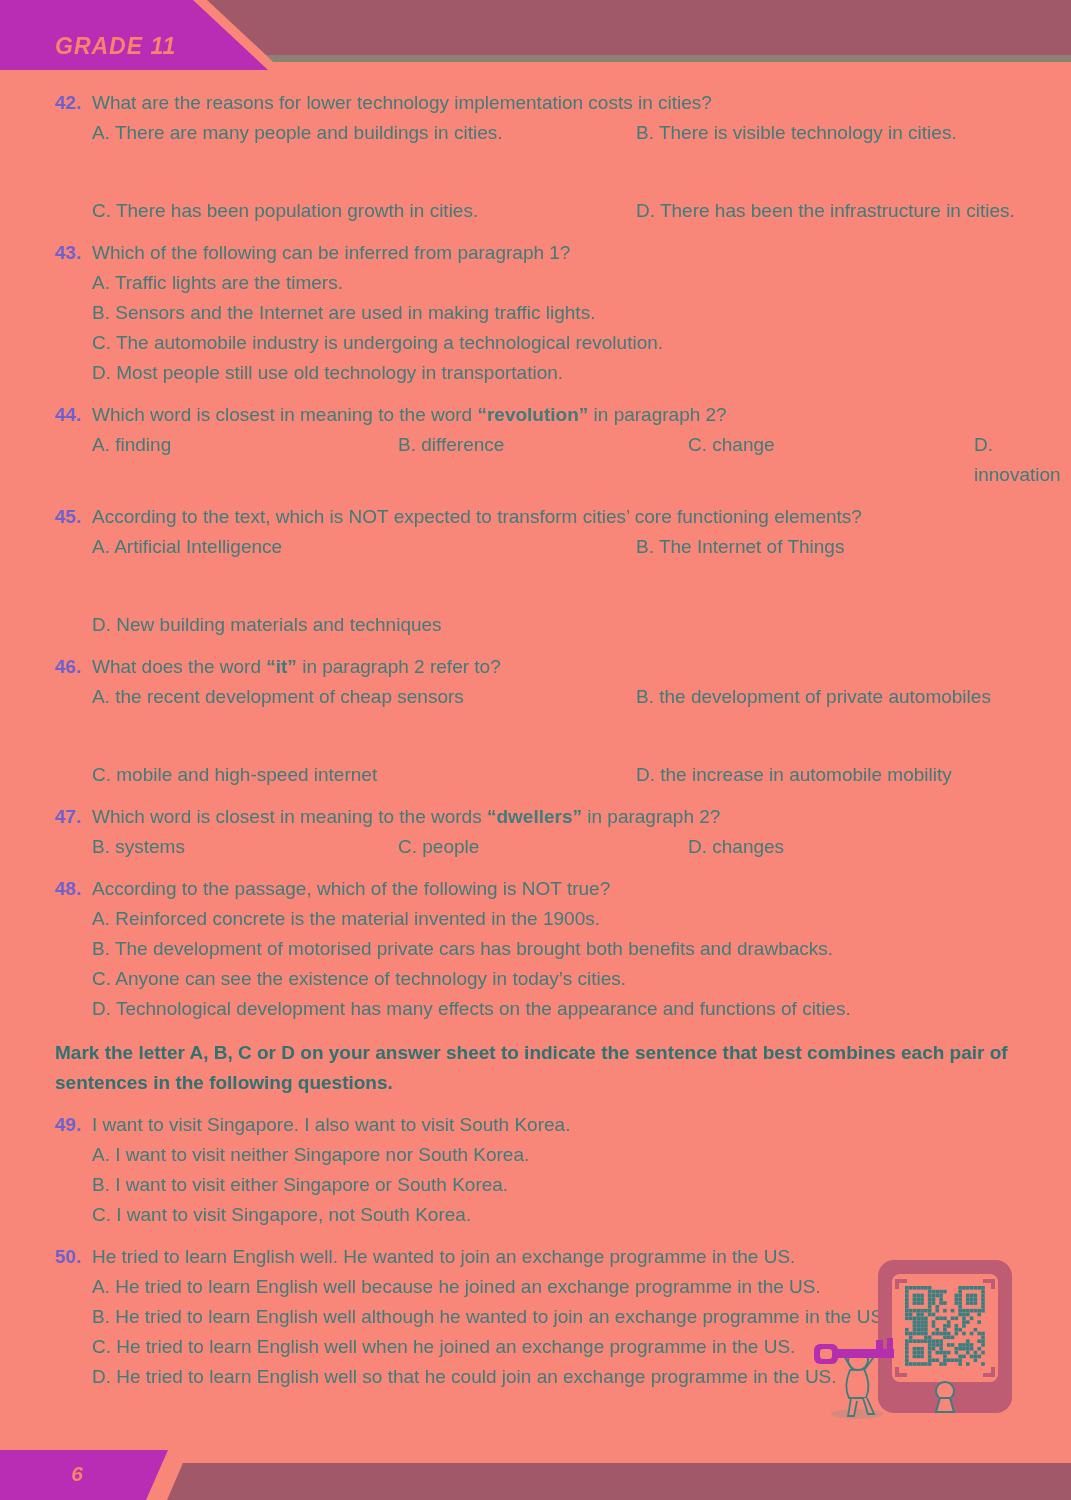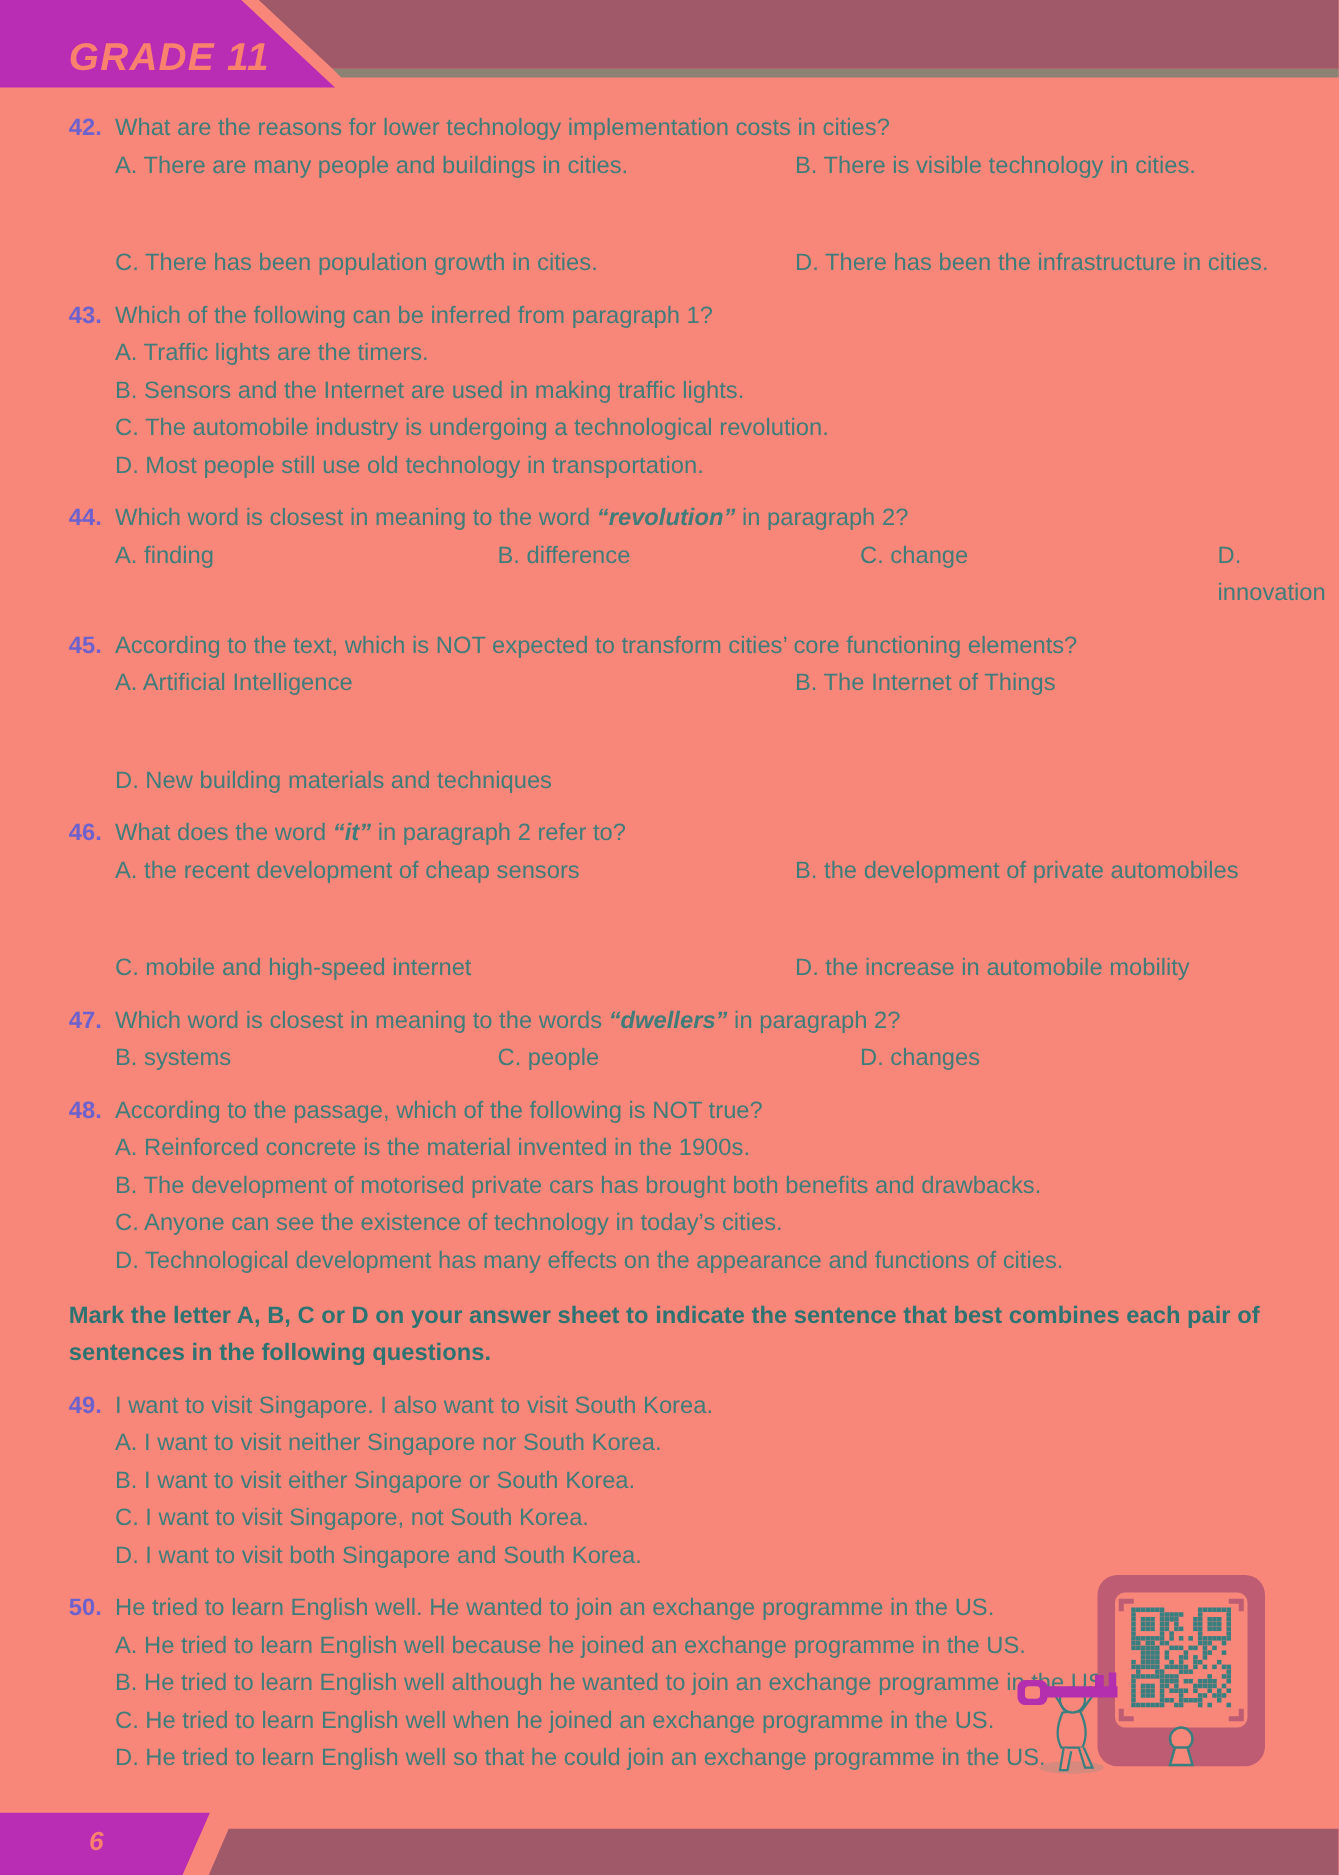--- a/index.html
+++ b/index.html
@@ -20,36 +20,36 @@
     width:1071px;height:1500px;
     position:relative;overflow:hidden;
     background:var(--salmon);
     font-family:"Liberation Sans","DejaVu Sans",sans-serif;
   }
   .hdr-svg,.ftr-svg{position:absolute;left:0;display:block;}
   .hdr-svg{top:0;}
   .ftr-svg{bottom:0;}
   .grade-badge{
     position:absolute;left:55px;top:31px;height:30px;line-height:30px;
-    color:var(--badge-text);font-weight:bold;font-size:31px;letter-spacing:1px;
+    color:var(--badge-text);font-weight:bold;font-size:23px;letter-spacing:1px;
     font-style:italic;
   }
   .page-number{
     position:absolute;left:62px;bottom:14px;width:30px;text-align:center;
     color:var(--badge-text);font-weight:bold;font-style:italic;font-size:21px;
   }
   main{
     position:absolute;left:55px;top:88px;width:961px;
     font-size:19px;line-height:30px;color:var(--teal);
   }
   .question{margin-bottom:12px;}
   .q-line{display:flex;}
   .q-num{width:37px;flex:none;color:var(--violet);font-weight:bold;}
   .q-text{flex:1;}
-  .q-text b{font-weight:bold;font-style:italic;}
+  .q-text b{font-weight:bold;}
   .options{margin-left:37px;gap:48px;}
   .options.stacked .option{display:block;}
   .options.cols2{display:grid;grid-template-columns:496px 1fr;}
   .options.cols4{display:grid;grid-template-columns:258px 242px 238px 1fr;}
   .instruction{font-weight:bold;color:var(--teal-bold);margin:14px 0 12px 0;}
   .instr-line{display:block;}
   .qr-illustration{position:absolute;left:800px;top:1248px;}
 </style>
 </head>
 <body>
@@ -150,21 +150,20 @@
     </div>
     <div class="question">
       <div class="q-line">
         <span class="q-num">49.</span>
         <span class="q-text"><span>I want to visit Singapore. I also want to visit South Korea.</span></span>
       </div>
       <div class="options stacked">
         <span class="option">A. I want to visit neither Singapore nor South Korea.</span>
         <span class="option">B. I want to visit either Singapore or South Korea.</span>
         <span class="option">C. I want to visit Singapore, not South Korea.</span>
-        <span class="option">D. I want to visit both Singapore and South Korea.</span>
       </div>
     </div>
     <div class="question">
       <div class="q-line">
         <span class="q-num">50.</span>
         <span class="q-text"><span>He tried to learn English well. He wanted to join an exchange programme in the US.</span></span>
       </div>
       <div class="options stacked">
         <span class="option">A. He tried to learn English well because he joined an exchange programme in the US.</span>
         <span class="option">B. He tried to learn English well although he wanted to join an exchange programme in the US.</span>

